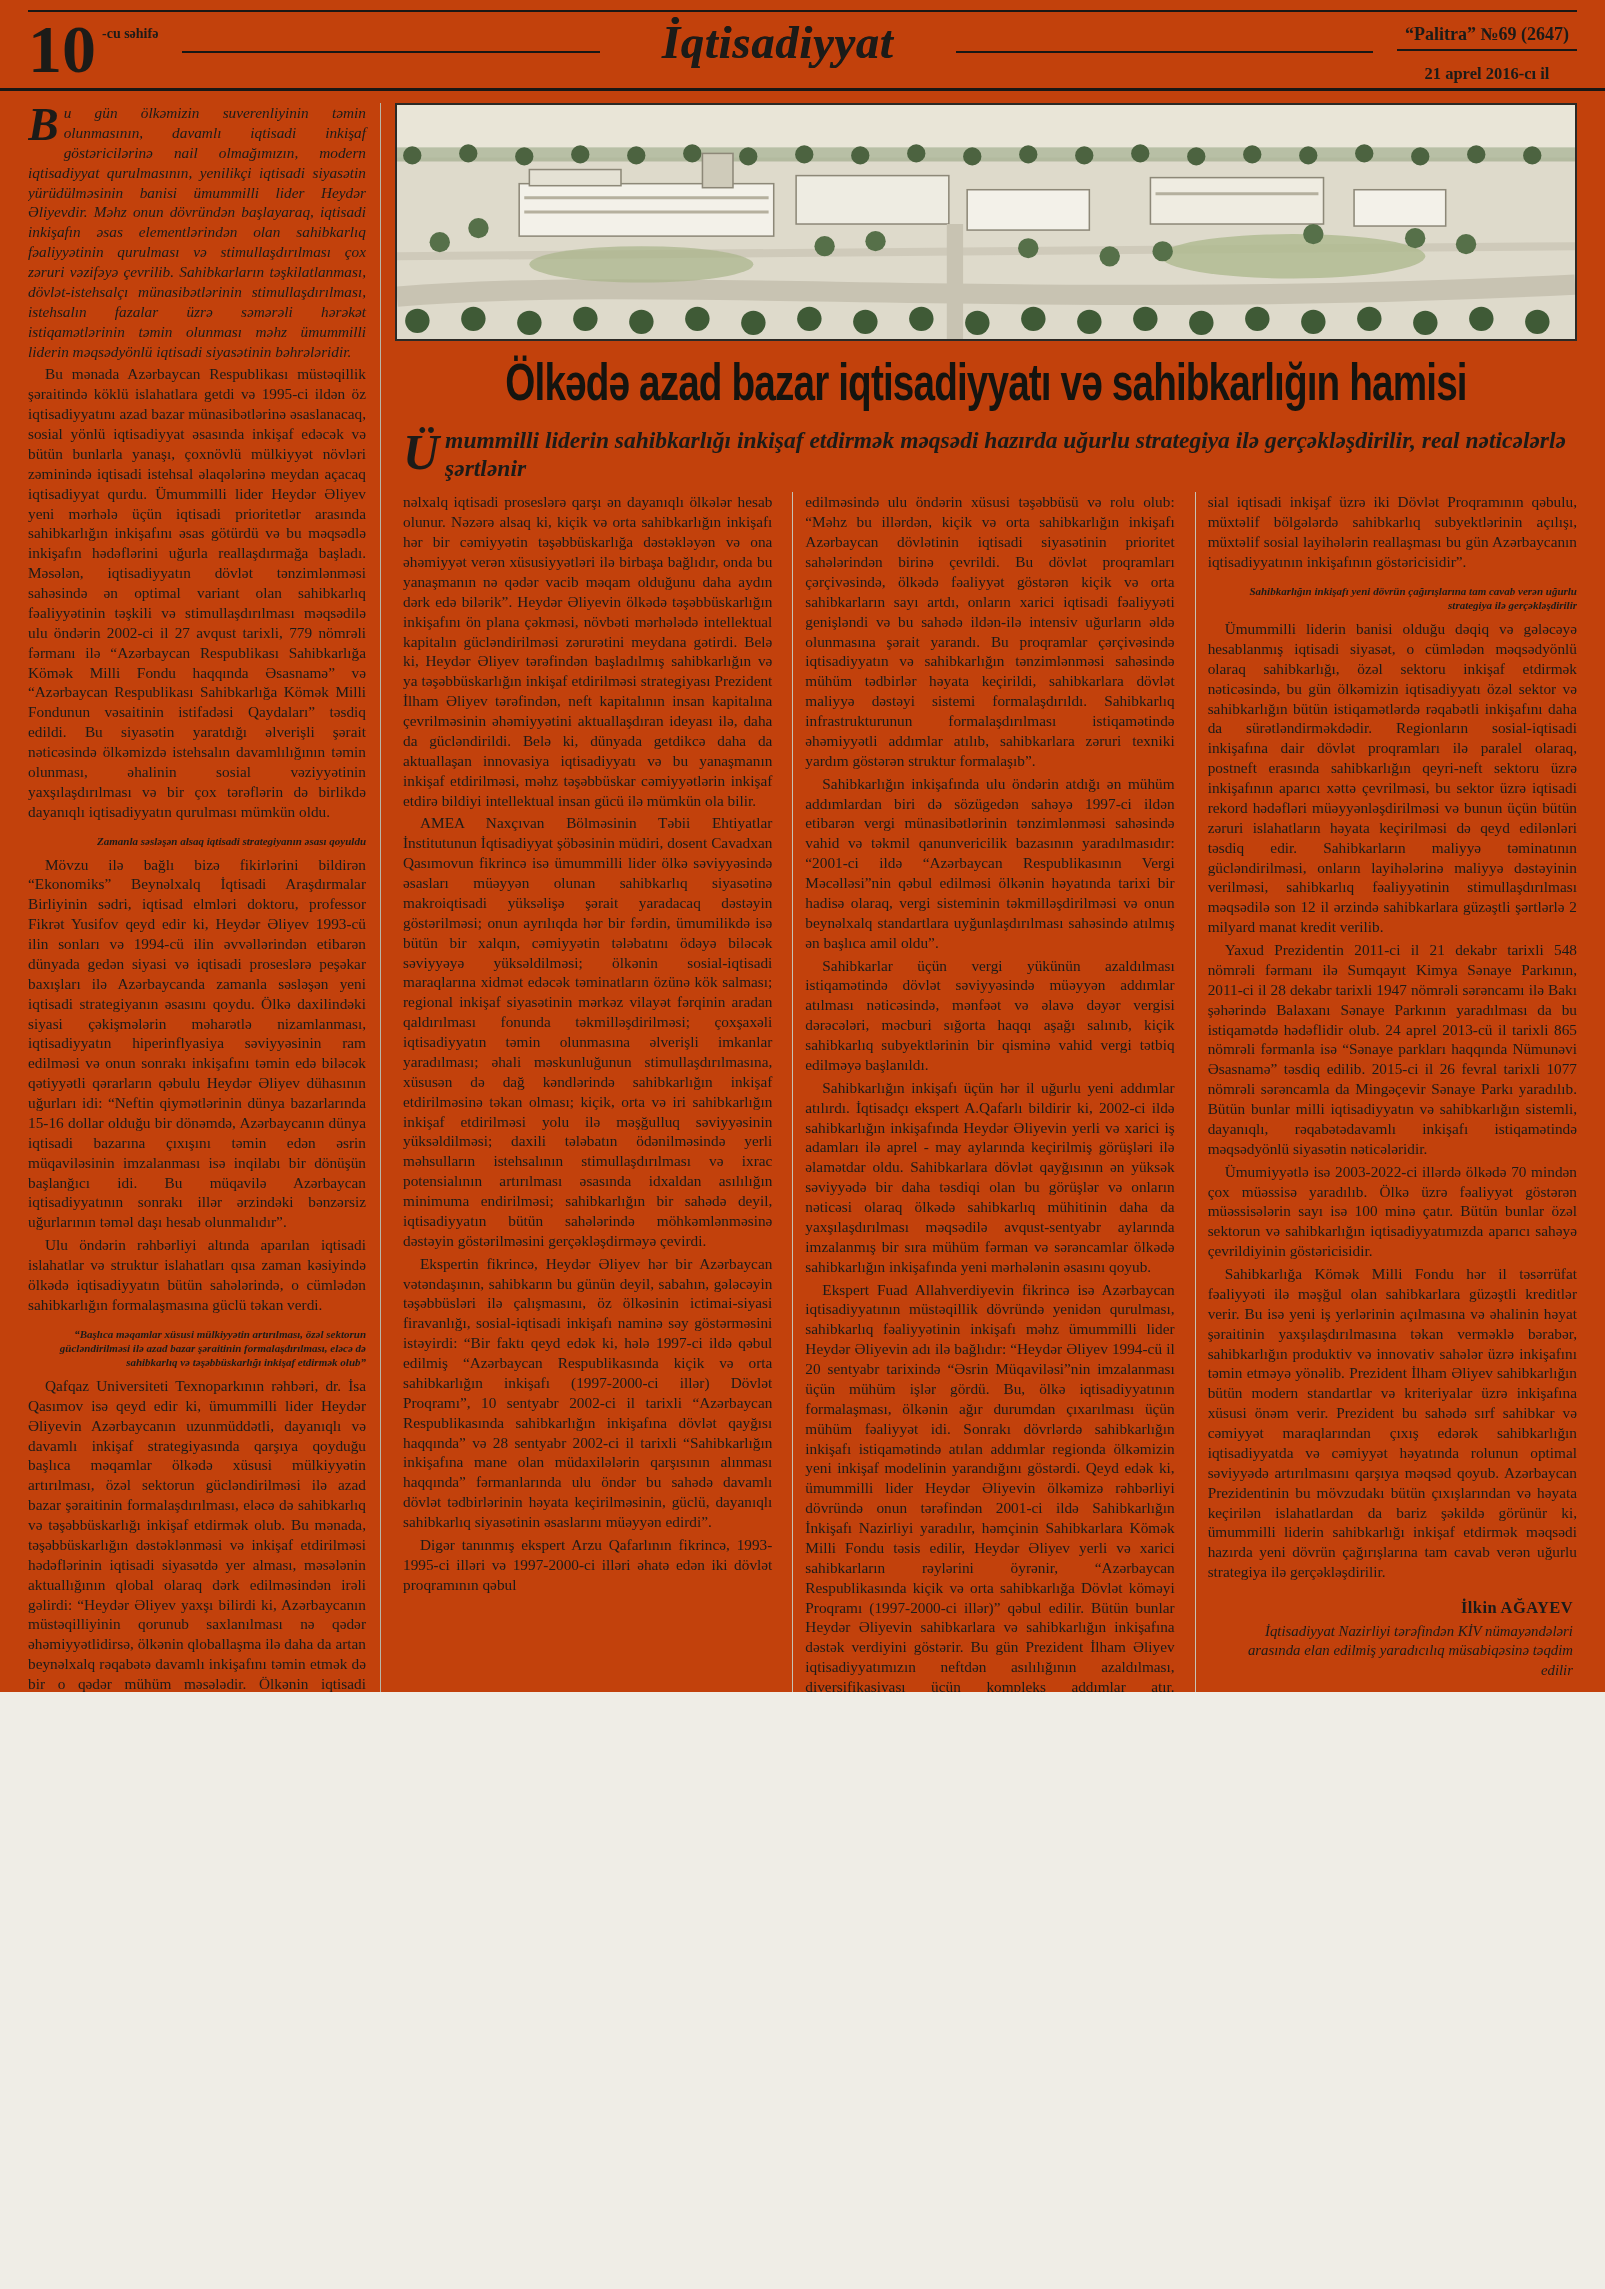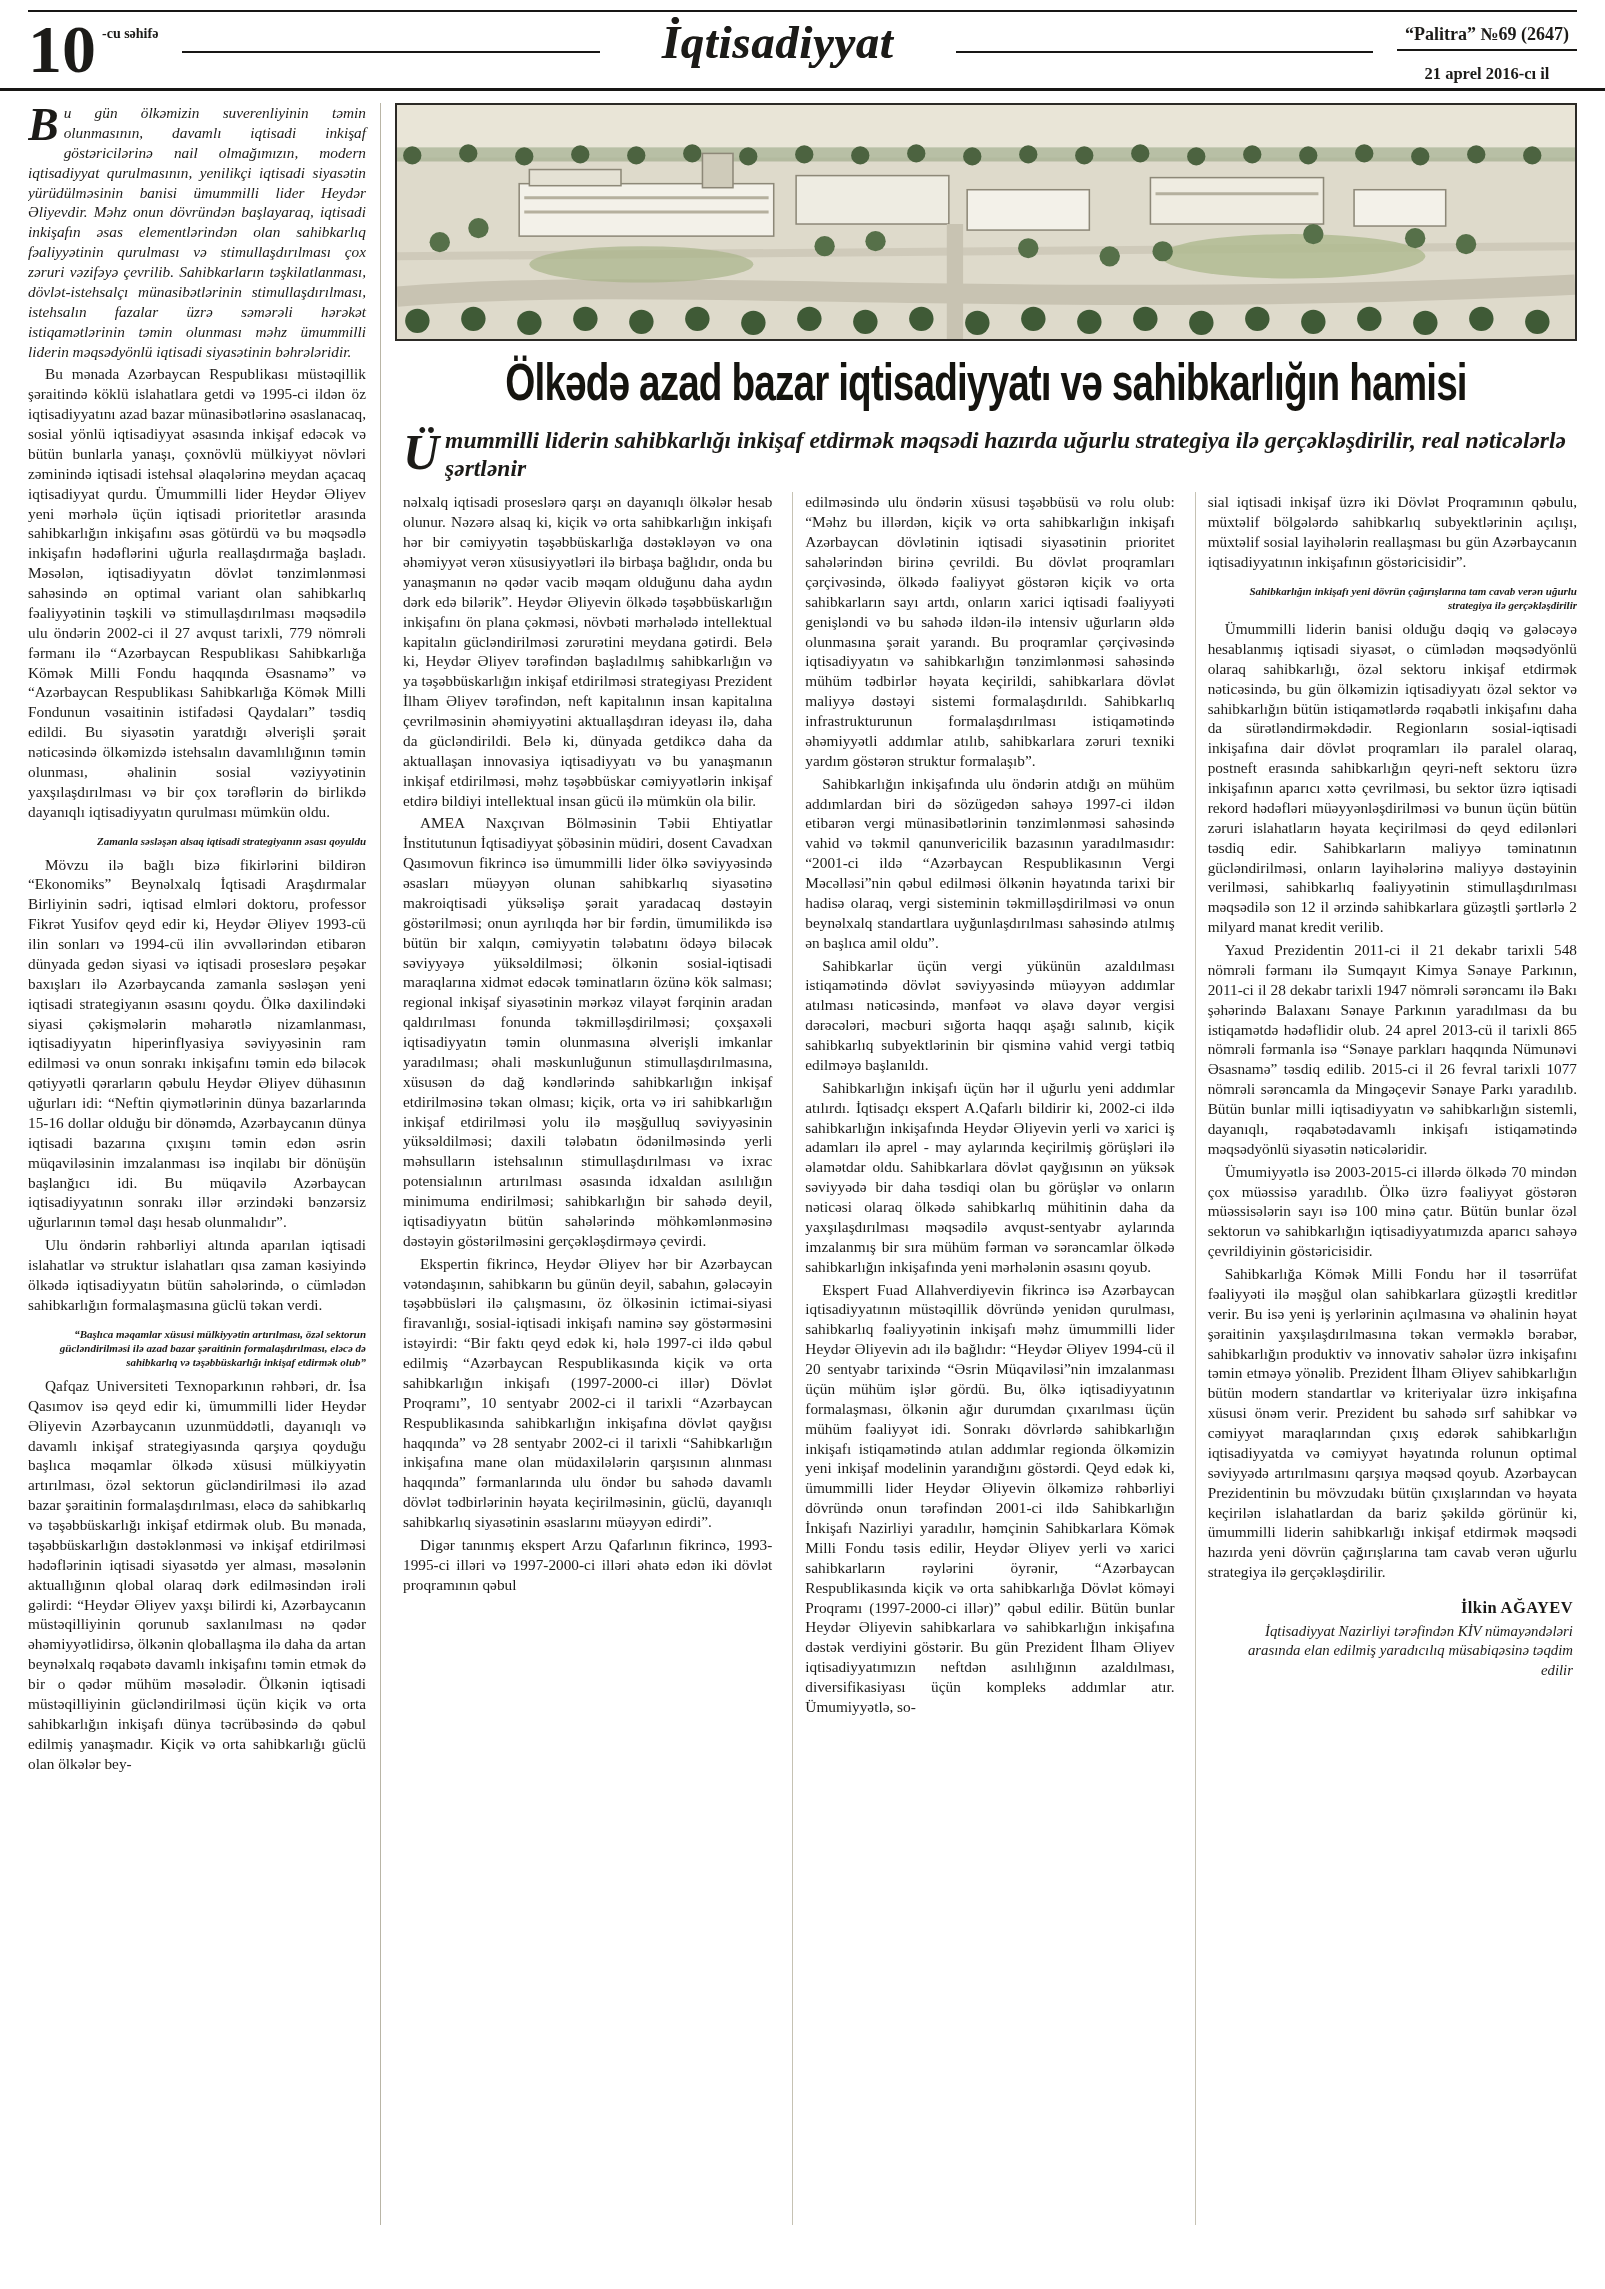--- a/index.html
+++ b/index.html
@@ -1,18 +1,18 @@
 <!DOCTYPE html>
 <html lang="az"><head>
 <meta charset="utf-8">
 <style>
   * { box-sizing: border-box; }
   html, body { margin: 0; padding: 0; background: #efede6; }
   .page {
-    width: 1605px; height: 2289px; margin: 0 auto; background: #ffffff;
+    width: 1605px; height: 1692px; margin: 0 auto; background: #c2410c;
     color: #1c1b18; overflow: hidden; position: relative;
     font-family: "Liberation Serif", serif;
   }
   .top-rule { height: 2px; background: #181715; margin: 10px 28px 0; }
 
   
   header {
     display: flex; align-items: flex-start; justify-content: space-between;
     padding: 6px 28px 4px; border-bottom: 3px solid #181715;
   }
@@ -212,21 +212,21 @@
           <p class="para">Sahibkarlar üçün vergi yükünün azaldılması istiqamətində dövlət səviyyəsində müəyyən addımlar atılması nəticəsində, mənfəət və əlavə dəyər vergisi dərəcələri, məcburi sığorta haqqı aşağı salınıb, kiçik sahibkarlıq subyektlərinin bir qisminə vahid vergi tətbiq edilməyə başlanıldı.</p>
           <p class="para">Sahibkarlığın inkişafı üçün hər il uğurlu yeni addımlar atılırdı. İqtisadçı ekspert A.Qafarlı bildirir ki, 2002-ci ildə sahibkarlığın inkişafında Heydər Əliyevin yerli və xarici iş adamları ilə aprel - may aylarında keçirilmiş görüşləri ilə əlamətdar oldu. Sahibkarlara dövlət qayğısının ən yüksək səviyyədə bir daha təsdiqi olan bu görüşlər və onların nəticəsi olaraq ölkədə sahibkarlıq mühitinin daha da yaxşılaşdırılması məqsədilə avqust-sentyabr aylarında imzalanmış bir sıra mühüm fərman və sərəncamlar ölkədə sahibkarlığın inkişafında yeni mərhələnin əsasını qoyub.</p>
           <p class="para">Ekspert Fuad Allahverdiyevin fikrincə isə Azərbaycan iqtisadiyyatının müstəqillik dövründə yenidən qurulması, sahibkarlıq fəaliyyətinin inkişafı məhz ümummilli lider Heydər Əliyevin adı ilə bağlıdır: “Heydər Əliyev 1994-cü il 20 sentyabr tarixində “Əsrin Müqaviləsi”nin imzalanması üçün mühüm işlər gördü. Bu, ölkə iqtisadiyyatının formalaşması, ölkənin ağır durumdan çıxarılması üçün mühüm fəaliyyət idi. Sonrakı dövrlərdə sahibkarlığın inkişafı istiqamətində atılan addımlar regionda ölkəmizin yeni inkişaf modelinin yarandığını göstərdi. Qeyd edək ki, ümummilli lider Heydər Əliyevin ölkəmizə rəhbərliyi dövründə onun tərəfindən 2001-ci ildə Sahibkarlığın İnkişafı Nazirliyi yaradılır, həmçinin Sahibkarlara Kömək Milli Fondu təsis edilir, Heydər Əliyev yerli və xarici sahibkarların rəylərini öyrənir, “Azərbaycan Respublikasında kiçik və orta sahibkarlığa Dövlət köməyi Proqramı (1997-2000-ci illər)” qəbul edilir. Bütün bunlar Heydər Əliyevin sahibkarlara və sahibkarlığın inkişafına dəstək verdiyini göstərir. Bu gün Prezident İlham Əliyev iqtisadiyyatımızın neftdən asılılığının azaldılması, diversifikasiyası üçün kompleks addımlar atır. Ümumiyyətlə, so-</p>
         </section>
 
         <section class="col">
           <p class="para no-indent">sial iqtisadi inkişaf üzrə iki Dövlət Proqramının qəbulu, müxtəlif bölgələrdə sahibkarlıq subyektlərinin açılışı, müxtəlif sosial layihələrin reallaşması bu gün Azərbaycanın iqtisadiyyatının inkişafının göstəricisidir”.</p>
           <h3 class="col-subhead">Sahibkarlığın inkişafı yeni dövrün çağırışlarına tam cavab verən uğurlu strategiya ilə gerçəkləşdirilir</h3>
           <p class="para">Ümummilli liderin banisi olduğu dəqiq və gələcəyə hesablanmış iqtisadi siyasət, o cümlədən məqsədyönlü olaraq sahibkarlığı, özəl sektoru inkişaf etdirmək nəticəsində, bu gün ölkəmizin iqtisadiyyatı özəl sektor və sahibkarlığın bütün istiqamətlərdə rəqabətli inkişafını daha da sürətləndirməkdədir. Regionların sosial-iqtisadi inkişafına dair dövlət proqramları ilə paralel olaraq, postneft erasında sahibkarlığın qeyri-neft sektoru üzrə inkişafının aparıcı xəttə çevrilməsi, bu sektor üzrə iqtisadi rekord hədəfləri müəyyənləşdirilməsi və bunun üçün bütün zəruri islahatların həyata keçirilməsi də qeyd edilənləri təsdiq edir. Sahibkarların maliyyə təminatının gücləndirilməsi, onların layihələrinə maliyyə dəstəyinin verilməsi, sahibkarlıq fəaliyyətinin stimullaşdırılması məqsədilə son 12 il ərzində sahibkarlara güzəştli şərtlərlə 2 milyard manat kredit verilib.</p>
           <p class="para">Yaxud Prezidentin 2011-ci il 21 dekabr tarixli 548 nömrəli fərmanı ilə Sumqayıt Kimya Sənaye Parkının, 2011-ci il 28 dekabr tarixli 1947 nömrəli sərəncamı ilə Bakı şəhərində Balaxanı Sənaye Parkının yaradılması da bu istiqamətdə hədəflidir olub. 24 aprel 2013-cü il tarixli 865 nömrəli fərmanla isə “Sənaye parkları haqqında Nümunəvi Əsasnamə” təsdiq edilib. 2015-ci il 26 fevral tarixli 1077 nömrəli sərəncamla da Mingəçevir Sənaye Parkı yaradılıb. Bütün bunlar milli iqtisadiyyatın və sahibkarlığın sistemli, dayanıqlı, rəqabətədavamlı inkişafı istiqamətində məqsədyönlü siyasətin nəticələridir.</p>
-          <p class="para">Ümumiyyətlə isə 2003-2015-ci illərdə ölkədə 70 mindən çox müəssisə yaradılıb. Ölkə üzrə fəaliyyət göstərən müəssisələrin sayı isə 100 minə çatır. Bütün bunlar özəl sektorun və sahibkarlığın iqtisadiyyatımızda aparıcı sahəyə çevrildiyinin göstəricisidir.</p>
+          <p class="para">Ümumiyyətlə isə 2003-2022-ci illərdə ölkədə 70 mindən çox müəssisə yaradılıb. Ölkə üzrə fəaliyyət göstərən müəssisələrin sayı isə 100 minə çatır. Bütün bunlar özəl sektorun və sahibkarlığın iqtisadiyyatımızda aparıcı sahəyə çevrildiyinin göstəricisidir.</p>
           <p class="para">Sahibkarlığa Kömək Milli Fondu hər il təsərrüfat fəaliyyəti ilə məşğul olan sahibkarlara güzəştli kreditlər verir. Bu isə yeni iş yerlərinin açılmasına və əhalinin həyat şəraitinin yaxşılaşdırılmasına təkan verməklə bərabər, sahibkarlığın produktiv və innovativ sahələr üzrə inkişafını təmin etməyə yönəlib. Prezident İlham Əliyev sahibkarlığın bütün modern standartlar və kriteriyalar üzrə inkişafına xüsusi önəm verir. Prezident bu sahədə sırf sahibkar və cəmiyyət maraqlarından çıxış edərək sahibkarlığın iqtisadiyyatda və cəmiyyət həyatında rolunun optimal səviyyədə artırılmasını qarşıya məqsəd qoyub. Azərbaycan Prezidentinin bu mövzudakı bütün çıxışlarından və həyata keçirilən islahatlardan da bariz şəkildə görünür ki, ümummilli liderin sahibkarlığı inkişaf etdirmək məqsədi hazırda yeni dövrün çağırışlarına tam cavab verən uğurlu strategiya ilə gerçəkləşdirilir.</p>
           <p class="signature">İlkin AĞAYEV</p>
           <p class="note">İqtisadiyyat Nazirliyi tərəfindən KİV nümayəndələri arasında elan edilmiş yaradıcılıq müsabiqəsinə təqdim edilir</p>
         </section>
 
       </div>
     </section>
   </main>
 </div>
 

